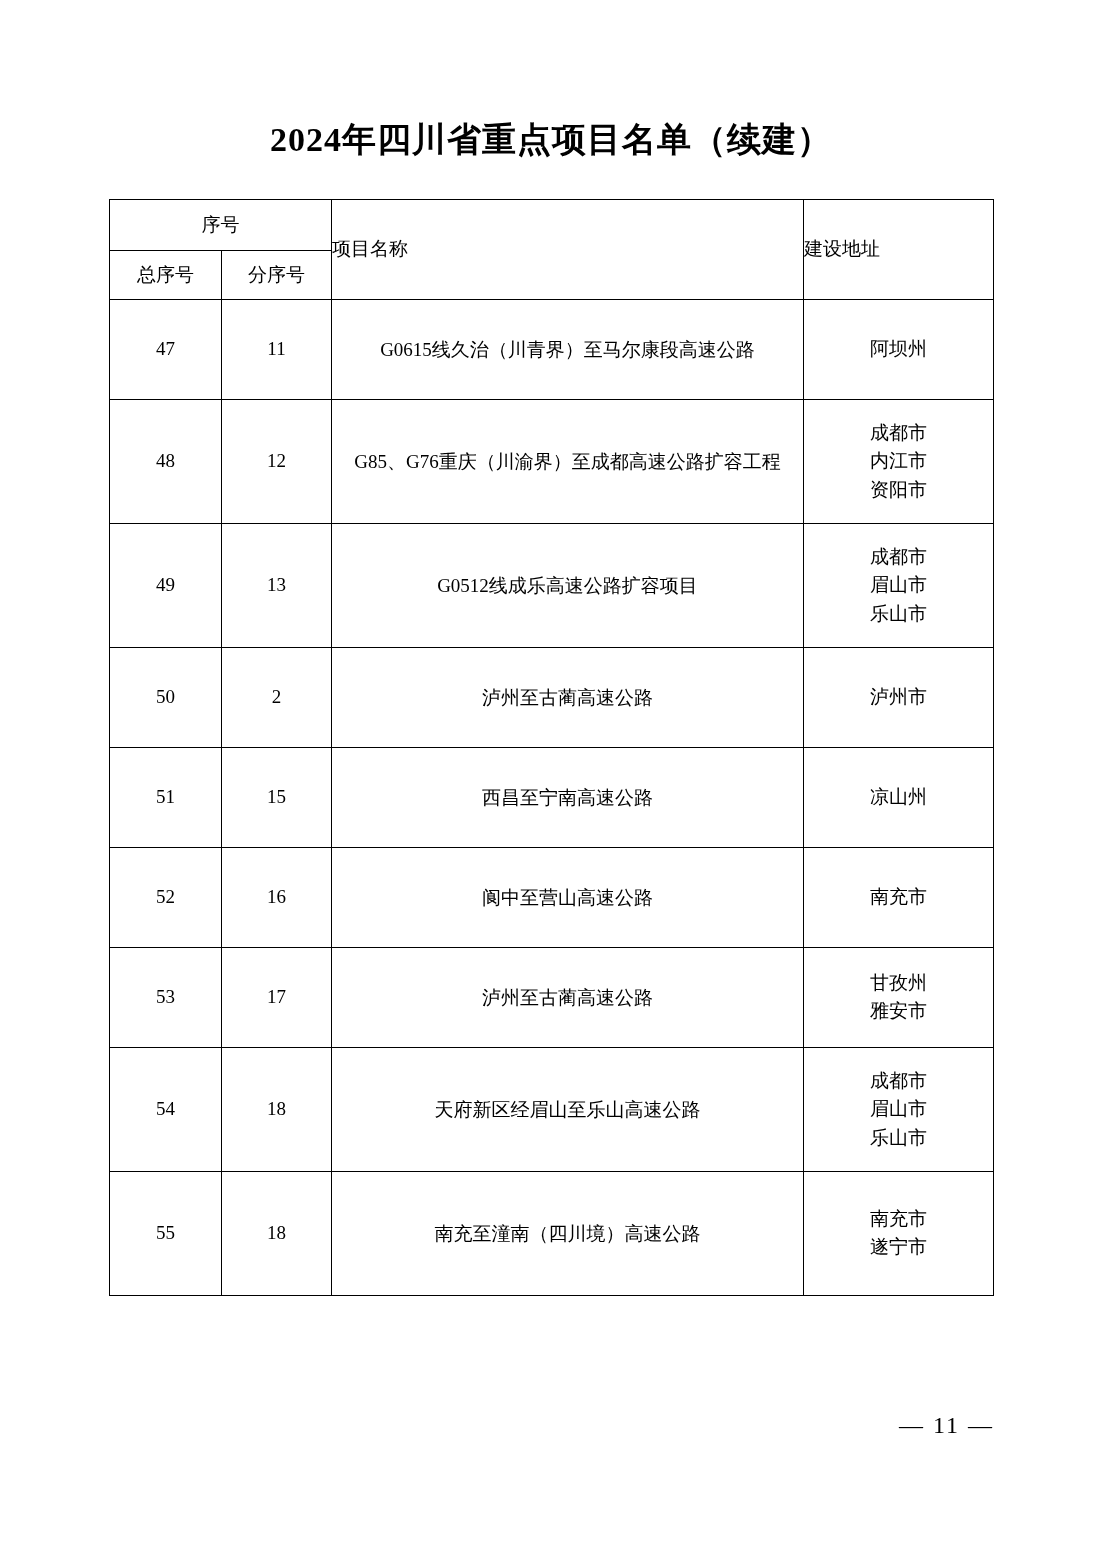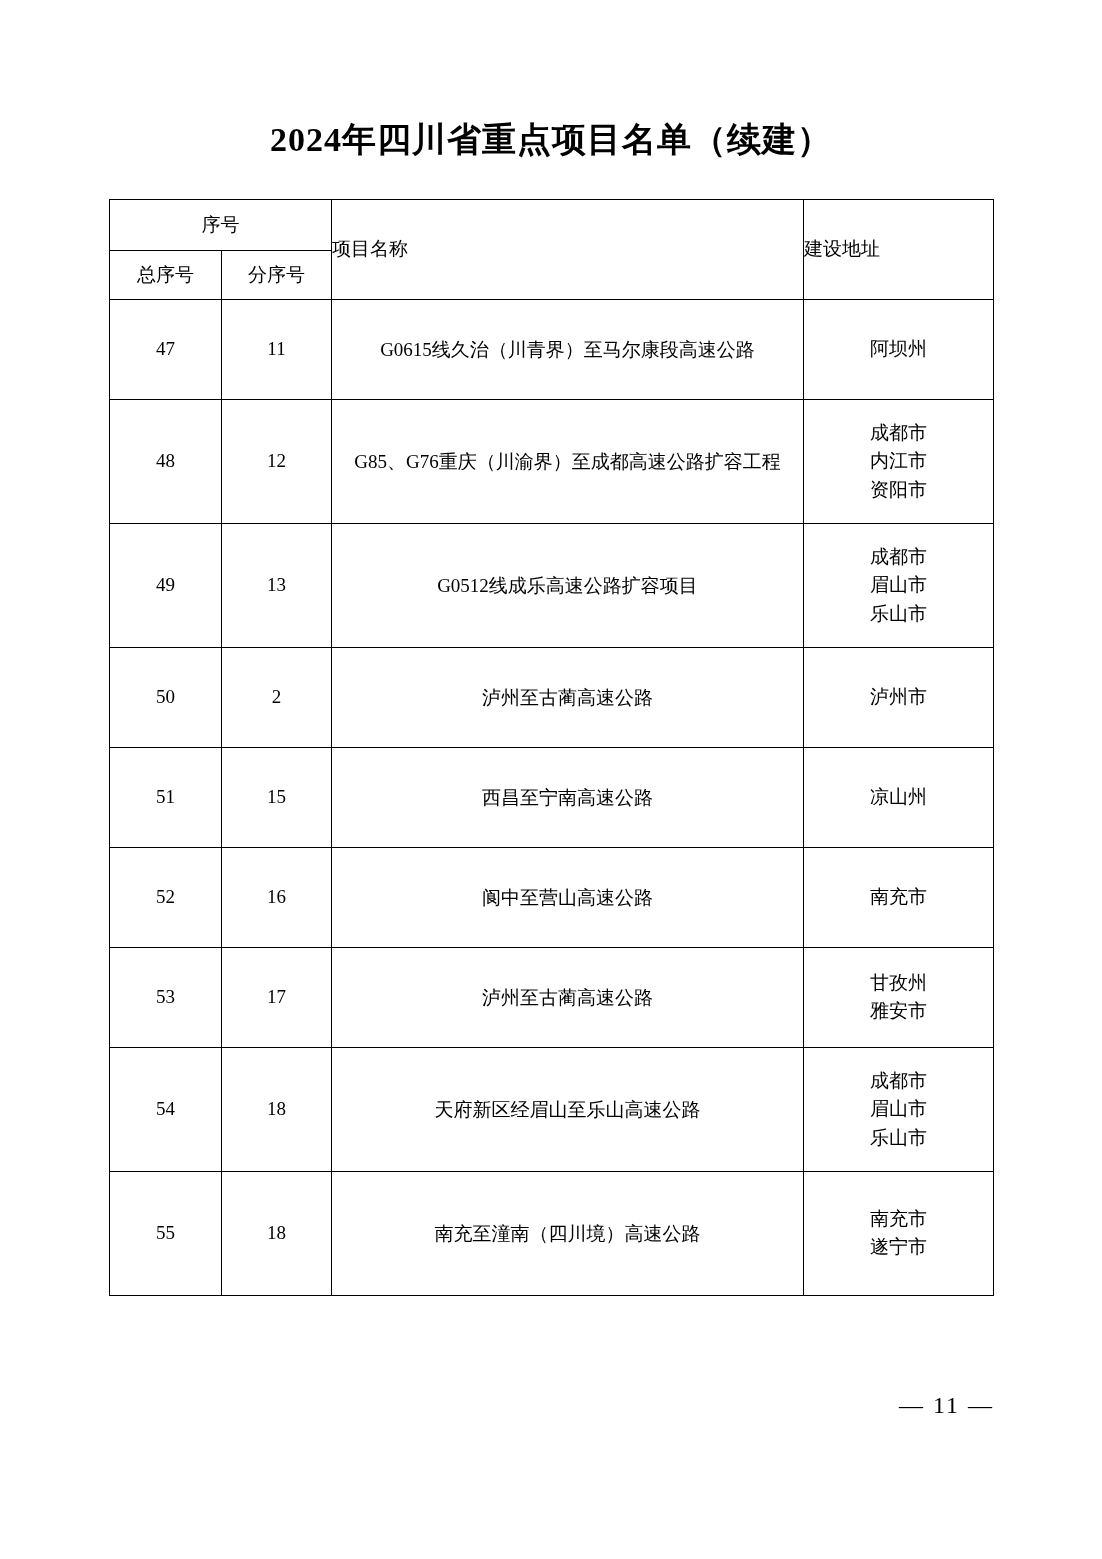--- a/index.html
+++ b/index.html
@@ -85,21 +85,21 @@
     font-size: 20px;
     line-height: 1.5;
   }
   td.addr .addr-line { display: block; }
   .row-h-1 { height: 100px; }
   .row-h-2 { height: 124px; }
   .row-h-3 { height: 124px; }
   .page-number {
     position: absolute;
     right: 108px;
-    bottom: 140px;
+    bottom: 120px;
     font-size: 24px;
     letter-spacing: 2px;
     font-family: "Liberation Serif", "DejaVu Serif", serif;
   }
 </style>
 </head>
 <body>
 
 <div class="page">
 

